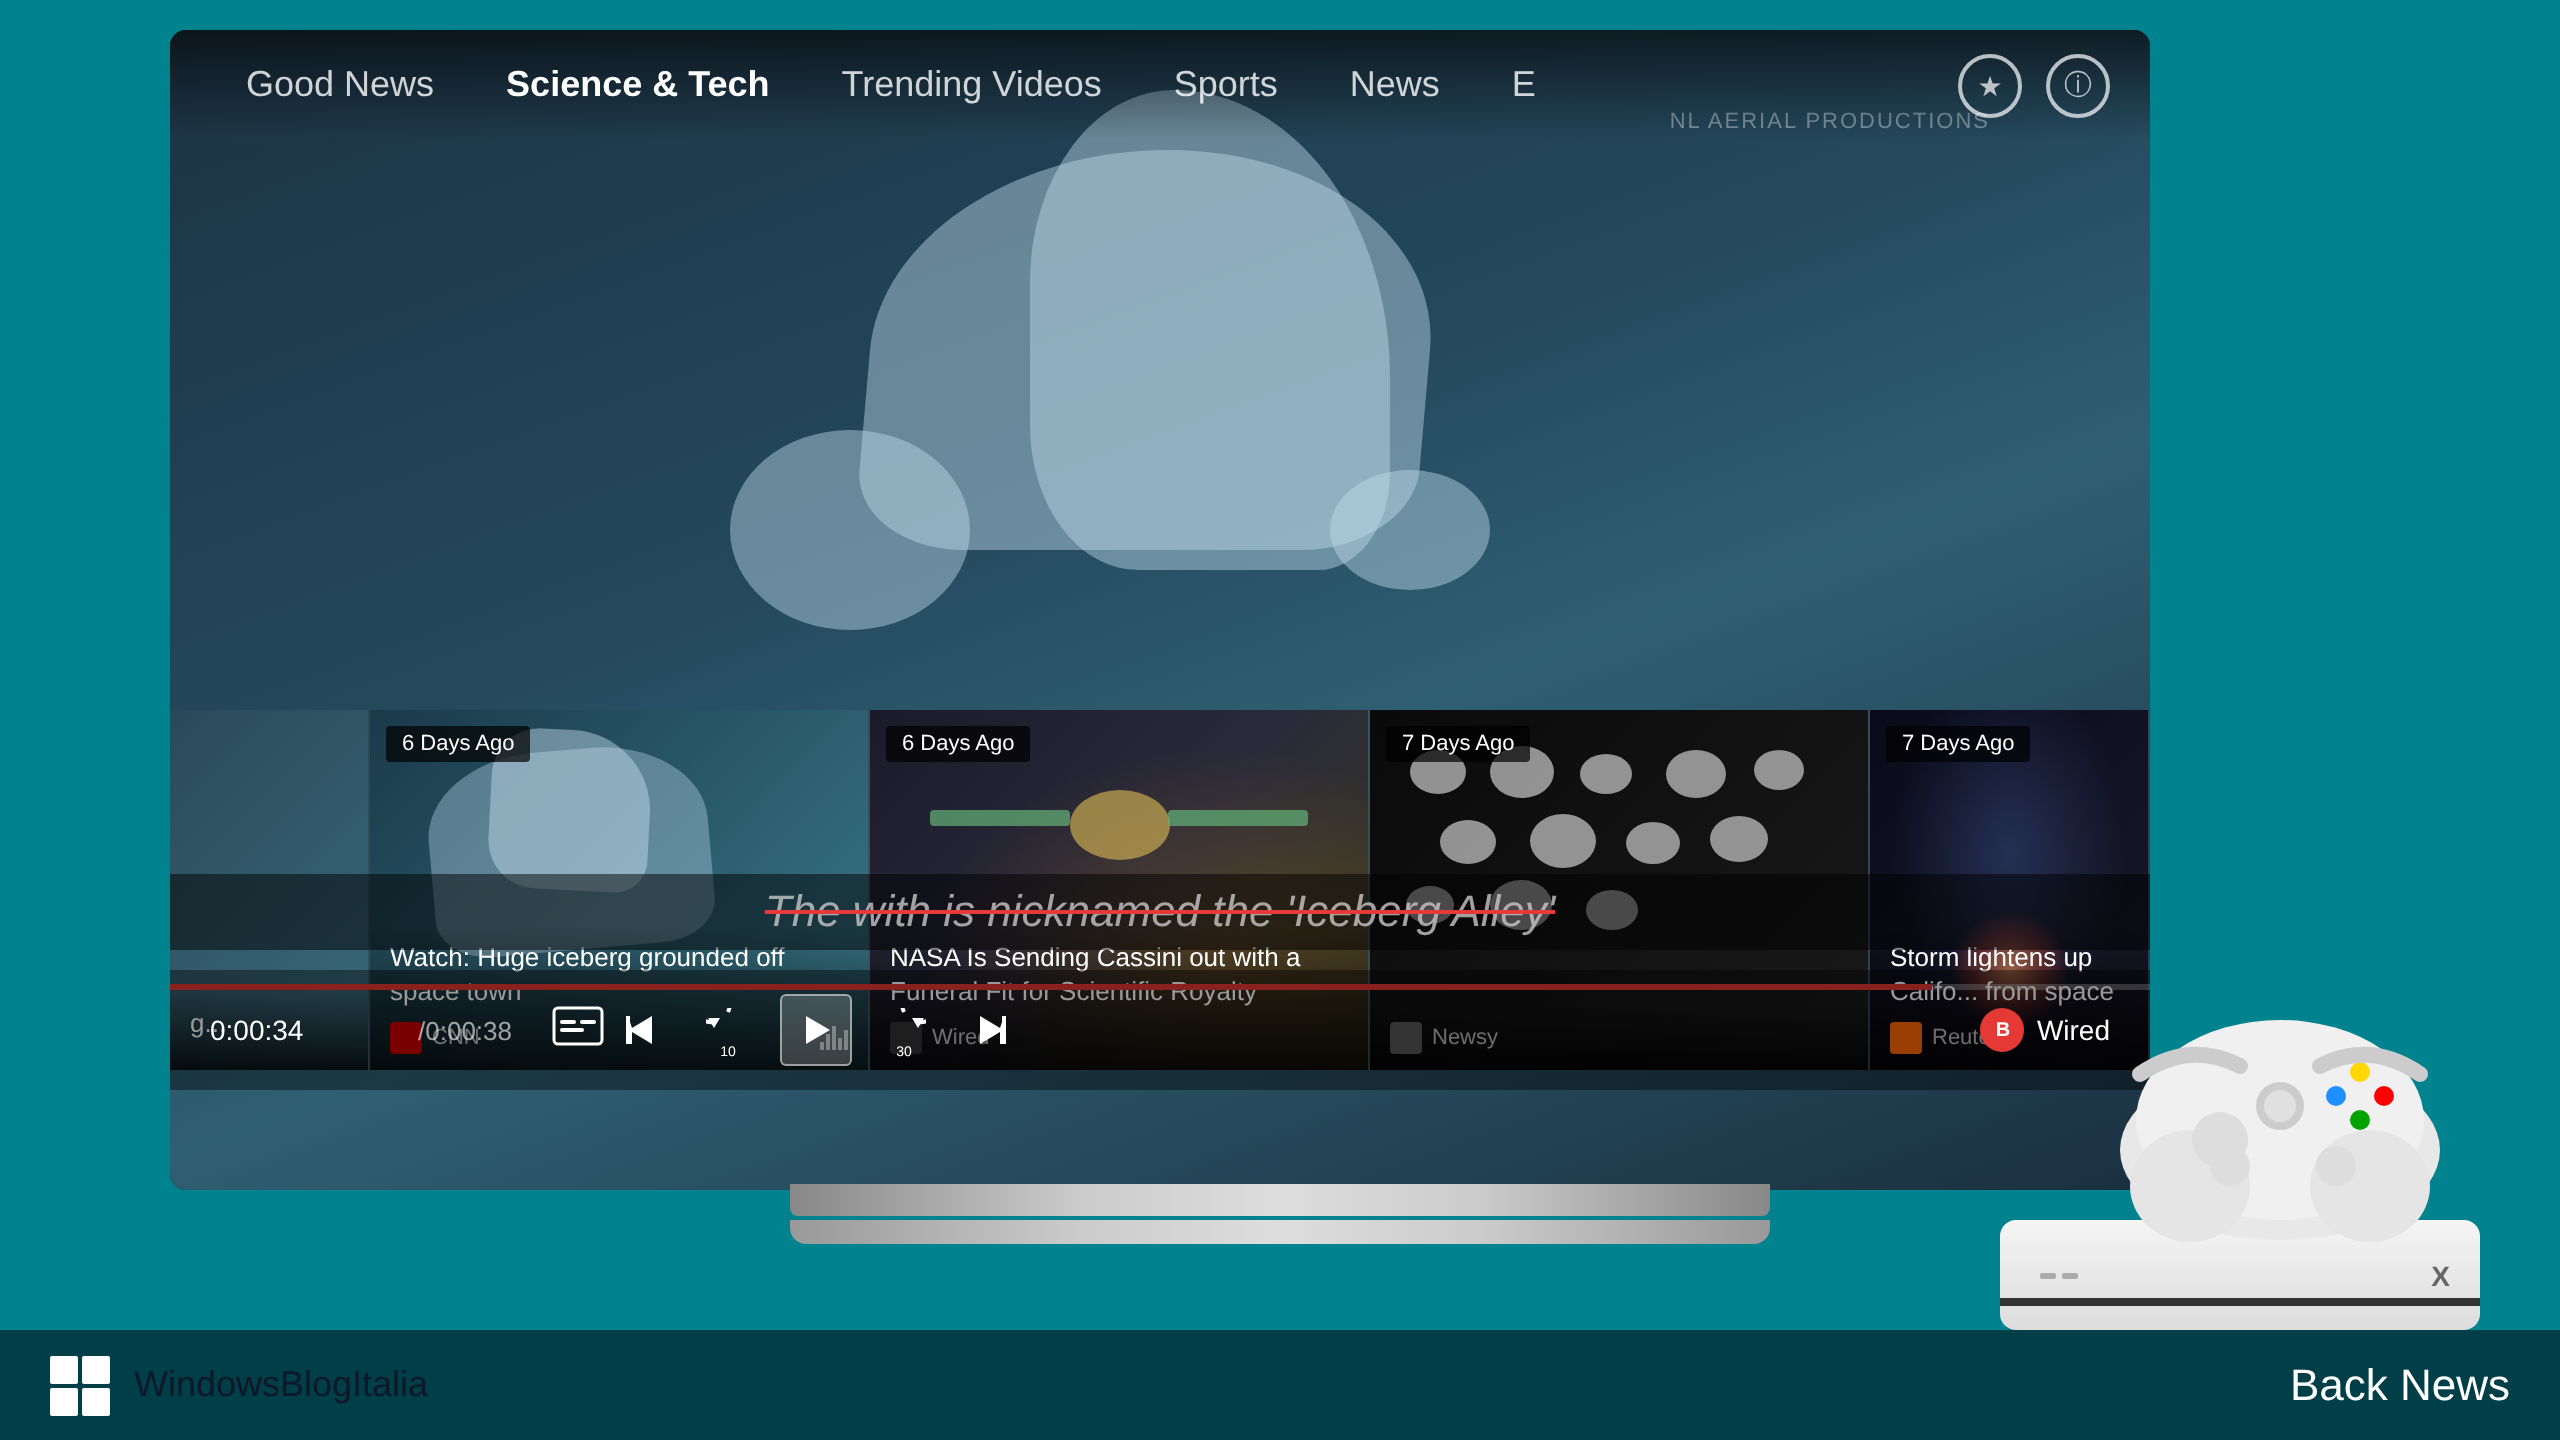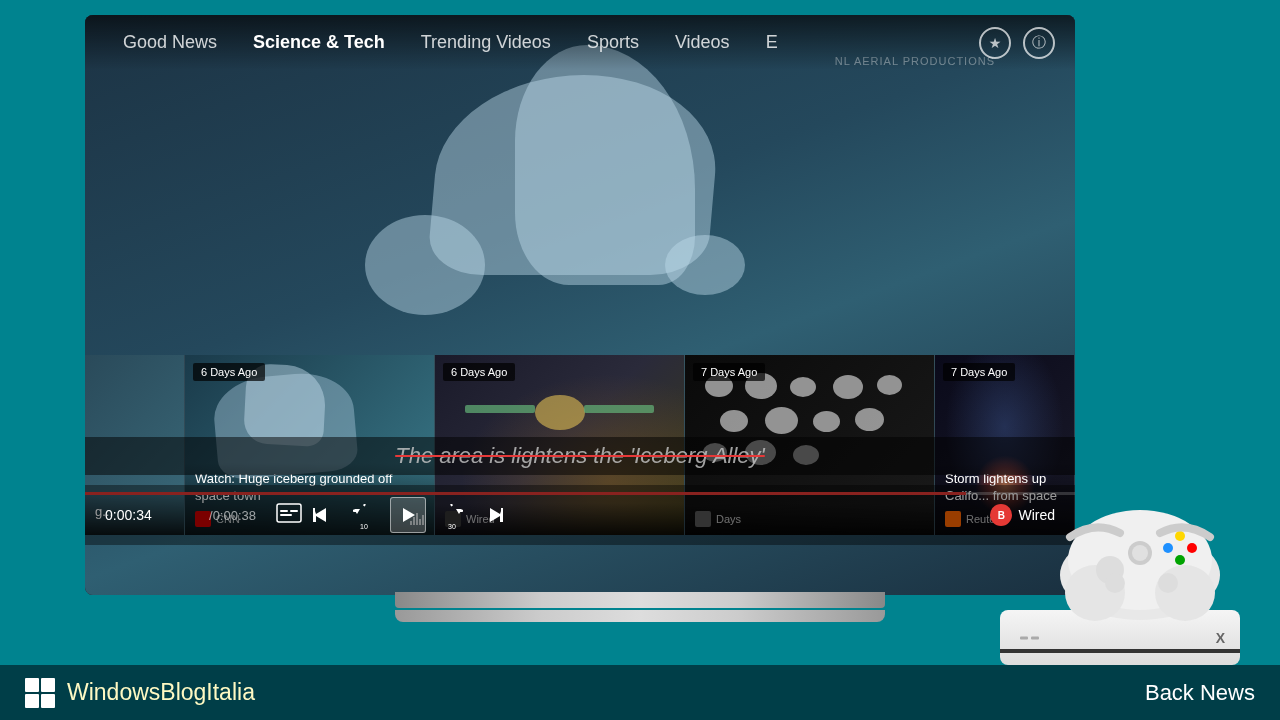--- a/index.html
+++ b/index.html
@@ -368,22 +368,22 @@
       grid-template-columns: 1fr 1fr;
       gap: 2px;
     }
 
     .win-pane {
       background: white;
       border-radius: 1px;
     }
 
     .logo-text {
-      color: #fef9c3;
-      font-size: 23px;
+      color: #0f172a;
+      font-size: 18px;
       font-weight: 300;
     }
 
     .your-news {
       color: white;
       font-size: 22px;
       font-weight: 300;
     }
 
     
@@ -457,21 +457,21 @@
     <div class="ice-mass" style="width:80px;height:60px;top:220px;left:580px;border-radius:50%;"></div>
 
     <div class="watermark">NL AERIAL PRODUCTIONS</div>
 
     <div class="top-nav">
       <div class="nav-items">
         <div class="nav-item">Good News</div>
         <div class="nav-item active">Science &amp; Tech</div>
         <div class="nav-item">Trending Videos</div>
         <div class="nav-item">Sports</div>
-        <div class="nav-item">Videos</div>
+        <div class="nav-item">News</div>
         <div class="nav-item">E</div>
       </div>
       <div class="nav-icons">
         <div class="nav-icon-btn">★</div>
         <div class="nav-icon-btn">ⓘ</div>
       </div>
     </div>
 
     <div class="cards-strip">
 
@@ -508,20 +508,21 @@
       <div class="card" style="flex:0 0 250px;">
         <div class="card-bg card-bg-3">
 
           <div style="position:absolute;top:40px;left:50%;transform:translateX(-50%);width:50px;height:35px;background:rgba(200,170,80,0.7);border-radius:50%;z-index:2;"></div>
           <div style="position:absolute;top:50px;left:30px;width:70px;height:8px;background:rgba(100,180,120,0.7);border-radius:2px;z-index:2;"></div>
           <div style="position:absolute;top:50px;right:30px;width:70px;height:8px;background:rgba(100,180,120,0.7);border-radius:2px;z-index:2;"></div>
           <div style="position:absolute;top:0;left:0;right:0;bottom:0;background:radial-gradient(ellipse at 70% 70%, rgba(150,100,30,0.4) 0%, transparent 60%);"></div>
         </div>
         <div class="card-age-badge">6 Days Ago</div>
         <div class="card-bottom">
+          <div class="card-title">NASA Is Sending Cassini out with a Funeral Fit for Scientific Royalty</div>
           <div class="card-source">
             <div class="source-dot" style="background:#333;"></div>
             <span>Wired</span>
           </div>
         </div>
       </div>
 
       <div class="card" style="flex:0 0 250px;">
         <div class="card-bg card-bg-4">
 
@@ -535,21 +536,21 @@
           <div class="asteroid-dot" style="width:27px;height:21px;top:56px;left:128px;"></div>
           <div class="asteroid-dot" style="width:29px;height:23px;top:53px;left:170px;"></div>
           <div class="asteroid-dot" style="width:24px;height:19px;top:88px;left:18px;"></div>
           <div class="asteroid-dot" style="width:31px;height:25px;top:85px;left:60px;"></div>
           <div class="asteroid-dot" style="width:26px;height:20px;top:90px;left:108px;"></div>
         </div>
         <div class="card-age-badge">7 Days Ago</div>
         <div class="card-bottom">
           <div class="card-source">
             <div class="source-dot" style="background:#555;"></div>
-            <span>Days</span>
+            <span>Newsy</span>
           </div>
         </div>
       </div>
 
       <div class="card" style="flex:1;">
         <div class="card-bg card-bg-5">
           <div class="space-glow"></div>
           <div style="position:absolute;top:0;left:0;right:0;bottom:0;background:radial-gradient(ellipse at 50% 40%, rgba(80,120,200,0.3) 0%, transparent 60%);"></div>
         </div>
         <div class="card-age-badge">7 Days Ago</div>
@@ -557,21 +558,21 @@
           <div class="card-title">Storm lightens up Califo... from space</div>
           <div class="card-source">
             <div class="source-dot" style="background:#ff6600;"></div>
             <span>Reuters</span>
           </div>
         </div>
       </div>
     </div>
 
     <div class="subtitle-bar">
-      <span class="subtitle-text">The area is lightens the 'Iceberg Alley'</span>
+      <span class="subtitle-text">The with is nicknamed the 'Iceberg Alley'</span>
     </div>
 
     <div class="progress-container">
       <div class="progress-track">
         <div class="progress-fill" style="width:89%;"></div>
       </div>
     </div>
 
     <div class="media-controls">
       <span class="time-display">0:00:34</span>

